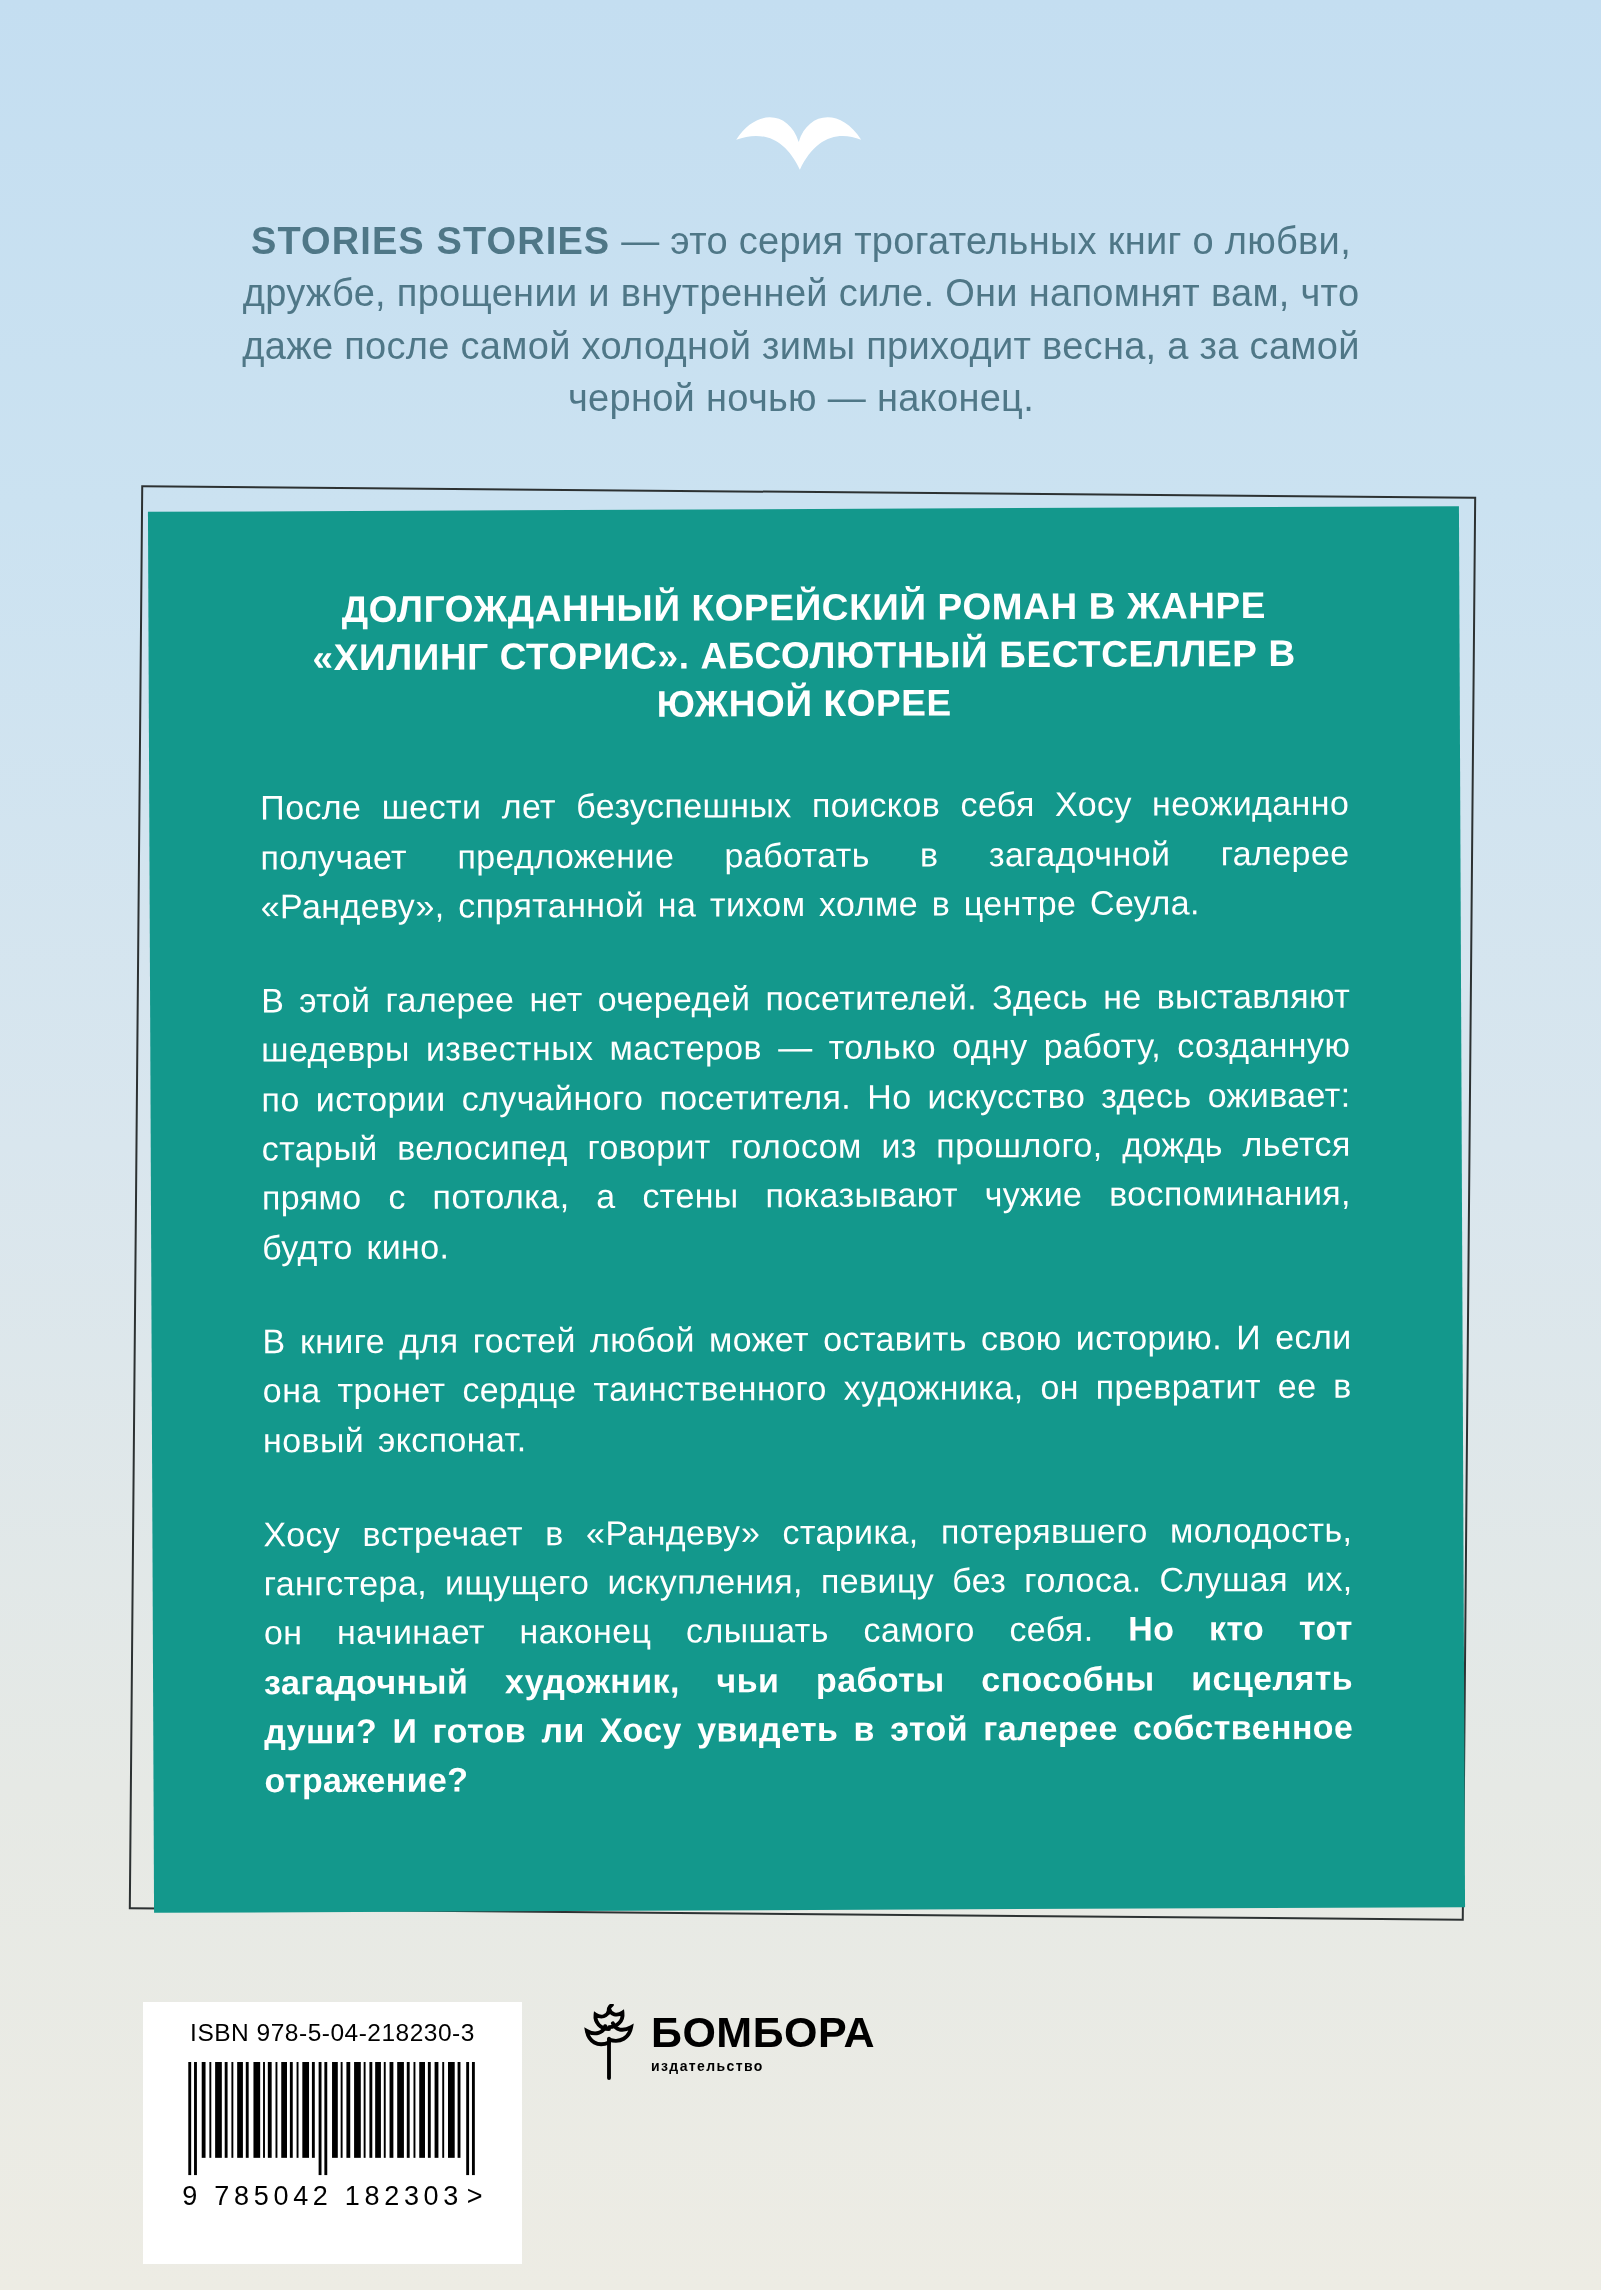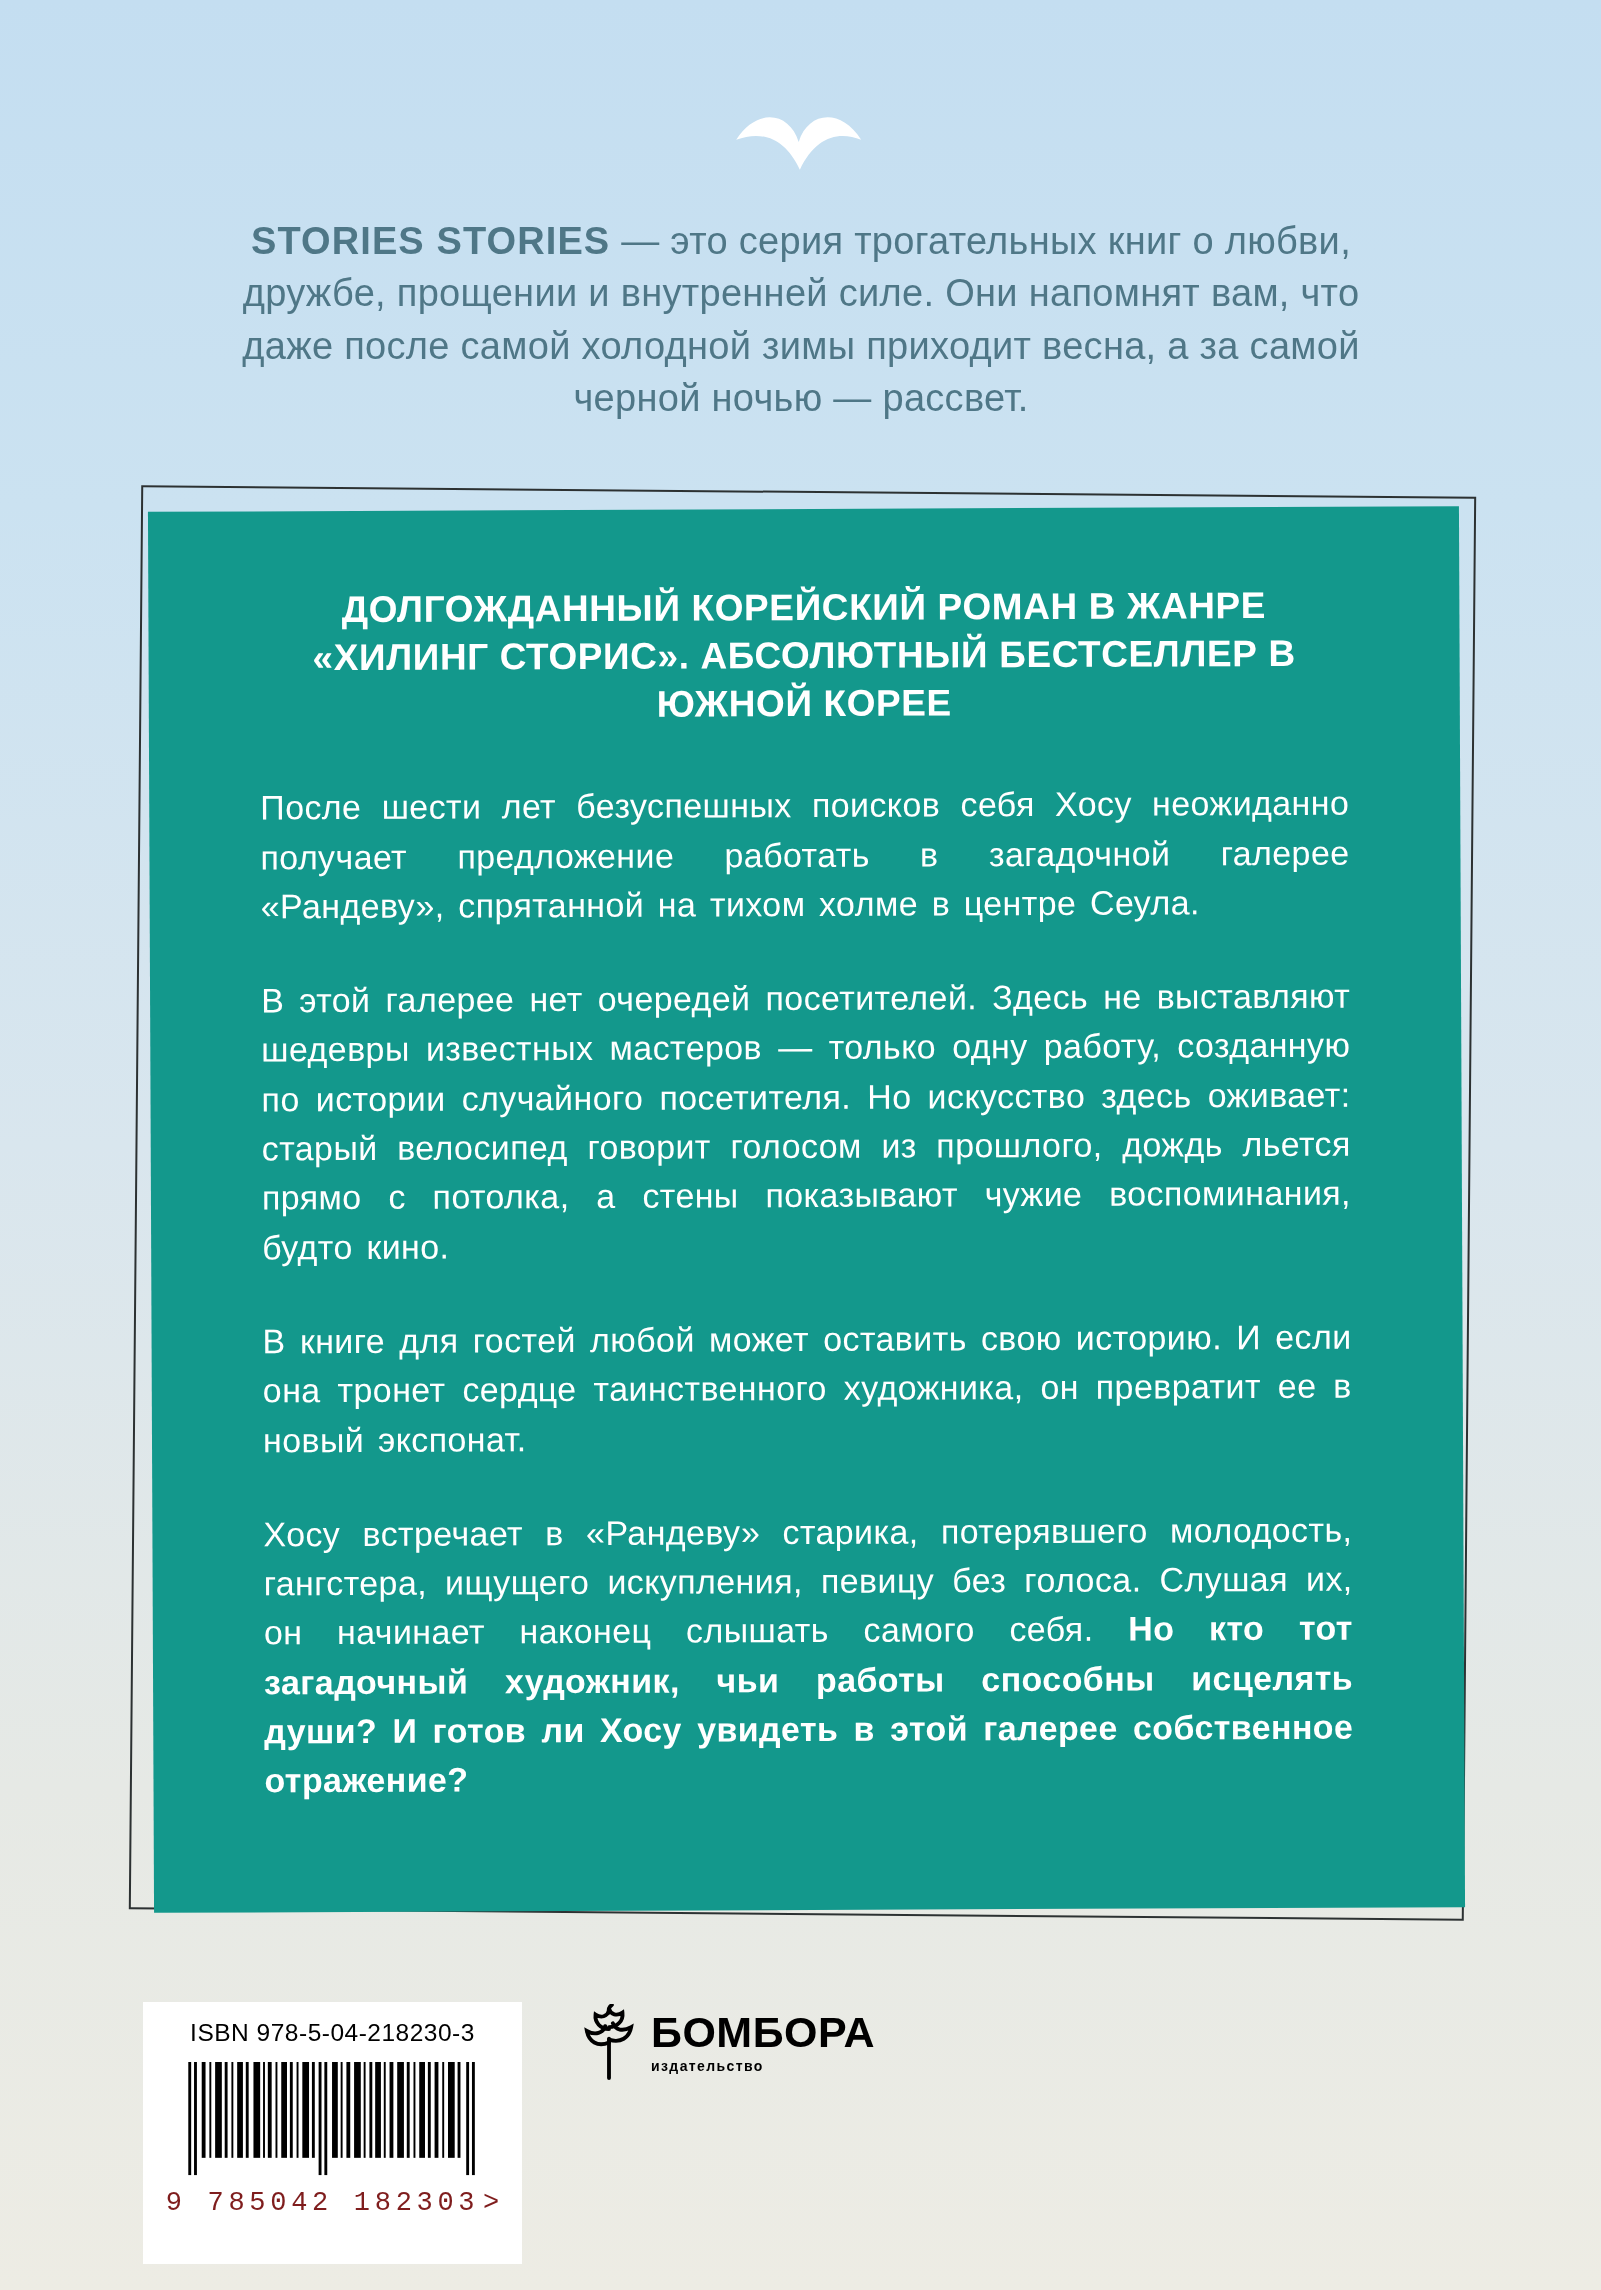--- a/index.html
+++ b/index.html
@@ -82,24 +82,24 @@
     align-items: center;
     padding-top: 17px;
   }
   .isbn {
     font-size: 24.5px;
     color: #000000;
     letter-spacing: 0.5px;
   }
   .bars { margin-top: 15px; display: block; }
   .digits {
-    margin-top: 11px;
-    font-family: Liberation Mono, monospace;
+    margin-top: 4px;
+    font-family: Liberation Sans, sans-serif;
     font-size: 27px;
-    color: #7f1d1d;
+    color: #000000;
     letter-spacing: 4.7px;
     white-space: nowrap;
   }
   .digits .bc-suffix { letter-spacing: 0; margin-left: 3.8px; }
 
   
   .publisher {
     position: absolute;
     left: 580px; top: 2004px;
     width: 631px;
@@ -134,21 +134,21 @@
 <body>
 
 <div class="page">
 
   <div class="bird">
     <svg viewBox="0 0 120 70" xmlns="http://www.w3.org/2000/svg" aria-hidden="true">
       <path d="M4 30 C 22 2, 50 6, 58 32 C 66 6, 94 2, 112 30 C 92 22, 72 28, 59 56 C 46 28, 26 22, 4 30 Z" fill="#ffffff"></path>
     </svg>
   </div>
 
-  <p class="intro"><strong>STORIES STORIES</strong><span> — это серия трогательных книг о любви, дружбе, прощении и внутренней силе. Они напомнят вам, что даже после самой холодной зимы приходит весна, а за самой черной ночью — рассвет.</span></p>
+  <p class="intro"><strong>STORIES STORIES</strong><span> — это серия трогательных книг о любви, дружбе, прощении и внутренней силе. Они напомнят вам, что даже после самой холодной зимы приходит весна, а за самой черной ночью — наконец.</span></p>
 
   <div class="sketch-frame"></div>
 
   <section class="annotation">
     <h2 class="annotation-heading">ДОЛГОЖДАННЫЙ КОРЕЙСКИЙ РОМАН В ЖАНРЕ «ХИЛИНГ СТОРИС». АБСОЛЮТНЫЙ БЕСТСЕЛЛЕР В ЮЖНОЙ КОРЕЕ</h2>
     <p class="body-par">После шести лет безуспешных поисков себя Хосу неожиданно получает предложение работать в загадочной галерее «Рандеву», спрятанной на тихом холме в центре Сеула.</p>
     <p class="body-par">В этой галерее нет очередей посетителей. Здесь не выставляют шедевры известных мастеров — только одну работу, созданную по истории случайного посетителя. Но искусство здесь оживает: старый велосипед говорит голосом из прошлого, дождь льется прямо с потолка, а стены показывают чужие воспоминания, будто кино.</p>
     <p class="body-par">В книге для гостей любой может оставить свою историю. И если она тронет сердце таинственного художника, он превратит ее в новый экспонат.</p>
     <p class="body-par"><span>Хосу встречает в «Рандеву» старика, потерявшего молодость, гангстера, ищущего искупления, певицу без голоса. Слушая их, он начинает наконец слышать самого себя. </span><strong>Но кто тот загадочный художник, чьи работы способны исцелять души? И готов ли Хосу увидеть в этой галерее собственное отражение?</strong></p>
   </section>

